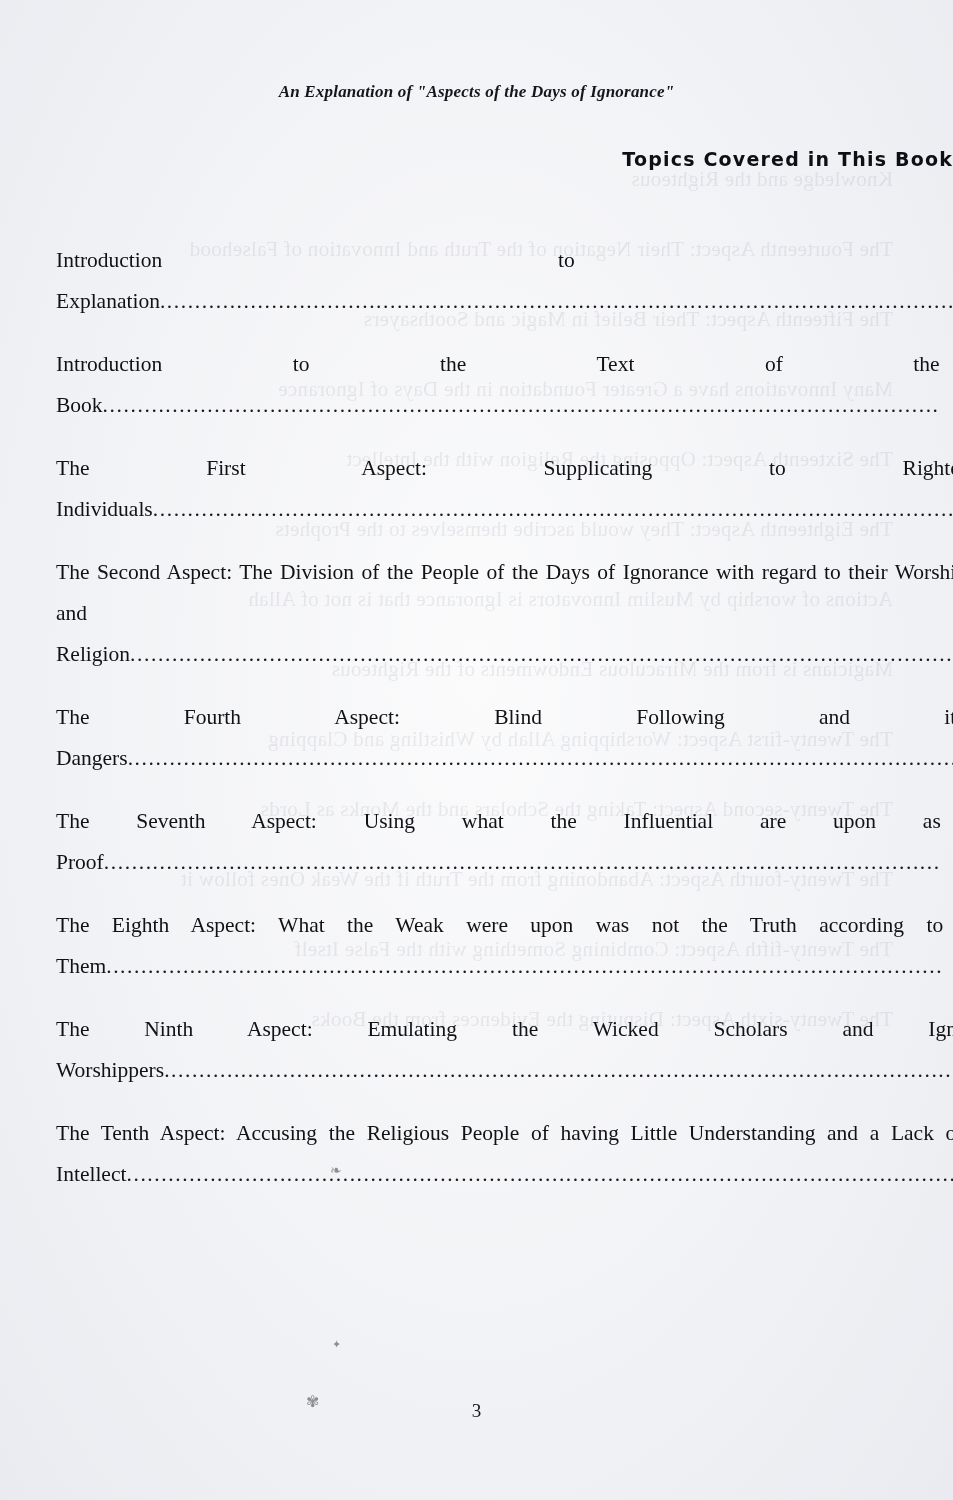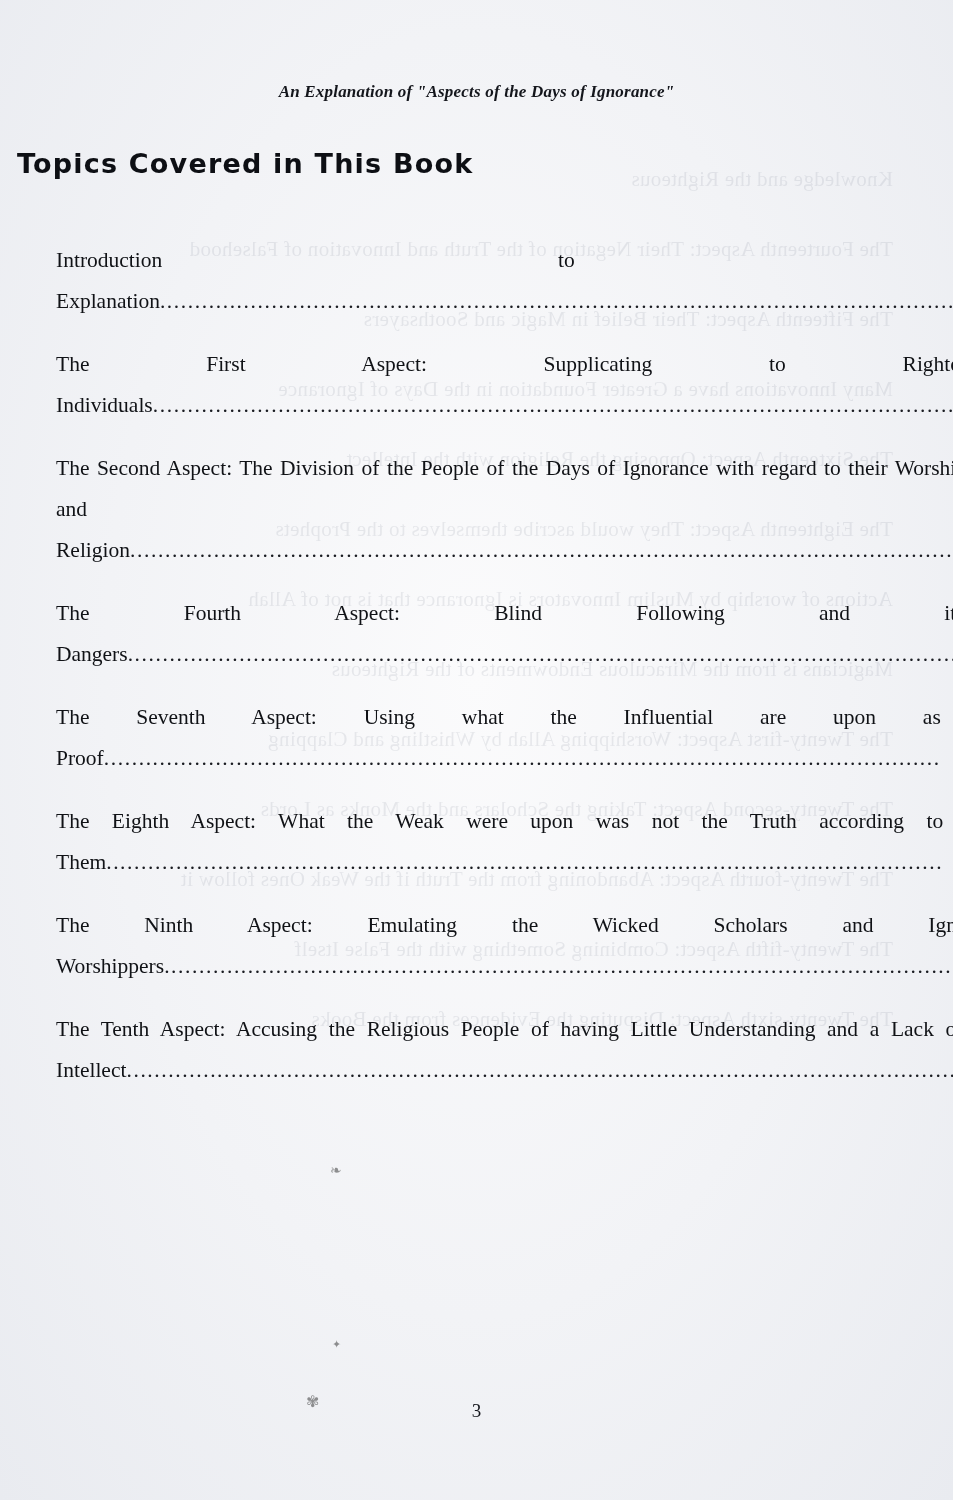--- a/index.html
+++ b/index.html
@@ -43,26 +43,26 @@
     text-align: center;
     font-style: italic;
     font-weight: 700;
     font-size: 17px;
     letter-spacing: 0.2px;
     color: #14161c;
   }
   .title {
     position: absolute;
     top: 148px;
-    left: 17px;
+    left: 0;
     right: 0;
-    text-align: left;
+    text-align: right;
     font-family: "DejaVu Sans", sans-serif;
     font-weight: 700;
-    font-size: 27px;
+    font-size: 19px;
     letter-spacing: 1.2px;
     color: #0d0f14;
   }
 
   .toc {
     position: absolute;
     top: 240px;
     left: 56px;
     right: 52px;
   }
@@ -139,20 +139,24 @@
 
   <div class="title">Topics Covered in This Book</div>
 
   <div class="toc">
 
     <div class="toc-entry">
       <div class="entry-text"><span>Introduction to the Explanation</span><span class="lead">........................................................................................................................</span></div>
 
     </div>
 
+    <div class="toc-entry">
+      <div class="entry-text"><span>Introduction to the Text of the Book</span><span class="lead">........................................................................................................................</span></div>
+      <div class="entry-page">13</div>
+    </div>
 
     <div class="toc-entry">
       <div class="entry-text"><span>The First Aspect: Supplicating to Righteous Individuals</span><span class="lead">........................................................................................................................</span></div>
 
     </div>
 
     <div class="toc-entry wrap">
       <div class="entry-text"><span>The Second Aspect: The Division of the People of the Days of Ignorance with regard to their Worship and Religion</span><span class="lead">........................................................................................................................</span></div>
 
     </div>

